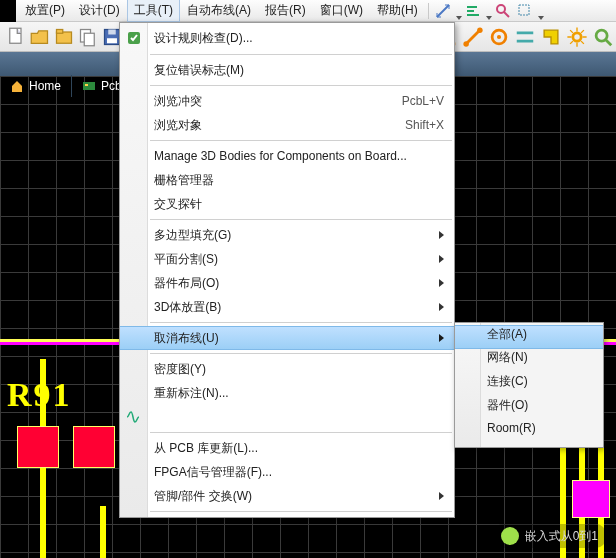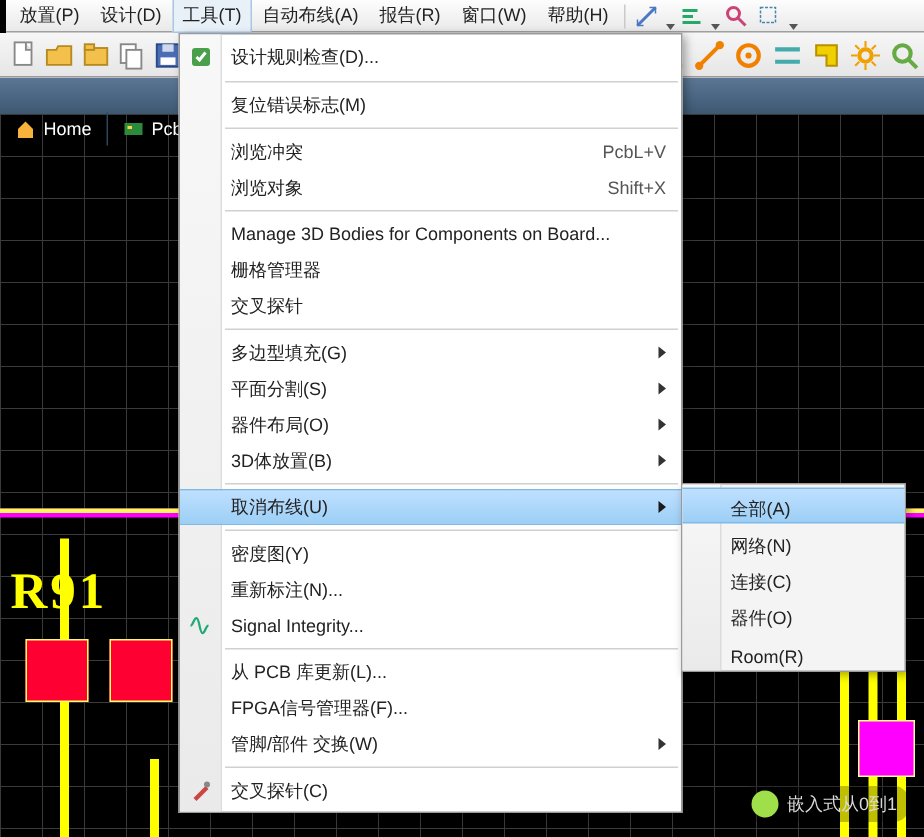--- a/index.html
+++ b/index.html
@@ -1,19 +1,19 @@
 <!DOCTYPE html>
 <html><head>
 <meta charset="utf-8">
 <style>
   * { margin: 0; padding: 0; box-sizing: border-box; font-family: "Microsoft YaHei", Tahoma, Arial, sans-serif; font-size: 12px; }
   body { width: 616px; height: 558px; overflow: hidden; background: #000; position: relative; }
 
   
-  .menubar { position: absolute; top: 0; left: 4px; right: 0; height: 22px; background: linear-gradient(#fdfdfd,#e9e9e9); border-bottom: 1px solid #c9c9c9; display: flex; align-items: center; padding-left: 2px; z-index: 5; }
+  .menubar { position: absolute; top: 0; left: 16px; right: 0; height: 22px; background: linear-gradient(#fdfdfd,#e9e9e9); border-bottom: 1px solid #c9c9c9; display: flex; align-items: center; padding-left: 2px; z-index: 5; }
   .menubar .mitem { padding: 3px 7px; color: #222; cursor: default; }
   .menubar .mitem.open { background: #e8f0f8; border: 1px solid #aac6e4; padding: 2px 6px; }
   .menubar .sep { width: 1px; height: 16px; background: #c9c9c9; margin: 0 3px; }
   .menubar .ticon { width: 16px; height: 16px; margin: 0 3px; display: inline-block; }
   .menubar .drop { width: 6px; height: 4px; display: inline-block; margin-left: 2px; }
 
   
   .toolbar { position: absolute; top: 22px; left: 0; right: 0; height: 30px; background: linear-gradient(#f6f6f6,#e6e6e6); border-bottom: 1px solid #bdbdbd; display: flex; align-items: center; padding-left: 4px; z-index: 4; }
   .toolbar .tbtn { width: 20px; height: 20px; margin: 0 2px; display: inline-flex; align-items: center; justify-content: center; }
   .toolbar .vsep { width:1px; height:20px; background:#c9c9c9; margin:0 4px; }
@@ -48,21 +48,21 @@
   .menu .row .short { color:#555; margin-left:12px; }
   .menu .row .arrow { width:0;height:0; border-top:4px solid transparent; border-bottom:4px solid transparent; border-left:5px solid #333; margin-left:10px; }
   .menu .row.hi { background:linear-gradient(#bfe0ff,#9ccff6); border-top:1px solid #7fb9e8; border-bottom:1px solid #7fb9e8;justify-content:center; }
   .menu .row.hi .arrow { border-left-color:#1a1a1a; }
   .menu .hr { height:1px; background:#d0d0d0; margin:3px 2px 3px 30px; }
   .menu .gicon { position:absolute; left:6px; width:16px; height:16px; display:inline-flex; align-items:center; justify-content:center; }
 
   
   .submenu { position:absolute; top: 322px; left: 454px; width: 150px; background:#f4f4f4; border:1px solid #9a9a9a; box-shadow:2px 2px 6px rgba(0,0,0,0.35); z-index:11; padding:2px 0; }
   .submenu .gutter { position:absolute; top:0; bottom:0; left:0; width:26px; background:linear-gradient(#f8f8f8,#eaeaea); border-right:1px solid #dcdcdc; }
-  .submenu .row { position:relative; height:24px; display:flex; align-items:flex-end; padding-left:32px; padding-right:10px; color:#222; cursor:default; }
+  .submenu .row { position:relative; height:24px; display:flex; align-items:flex-start; padding-left:32px; padding-right:10px; color:#222; cursor:default; }
   .submenu .row.hi { background:linear-gradient(#bfe0ff,#9ccff6); border-top:1px solid #7fb9e8; border-bottom:1px solid #7fb9e8; }
 
   
   .watermark { position:absolute; right:10px; bottom:10px; display:flex; align-items:center; gap:6px; color:#d9d9d9; font-size:13px; z-index:2; background:rgba(0,0,0,.25); padding:3px 8px; border-radius:10px; }
   .watermark .circ { width:18px;height:18px;border-radius:50%;background:#9fe04a;display:inline-block;}
 </style>
 </head>
 <body>
 
 <div class="menubar">
@@ -272,43 +272,33 @@
     </div>
   <div class="row">
       <span class="label">重新标注(N)...</span>
     </div>
   <div class="row">
     <span class="gicon">
         <svg viewBox="0 0 16 16">
           <path d="M1 8c2 0 2-5 4-5s2 10 4 10 2-5 4-5" fill="none" stroke="#2a7" stroke-width="1.5"></path>
         </svg>
       </span>
-    <span class="label">Signal Integrity...</span>
   </div>
   <div class="hr"></div>
   <div class="row">
       <span class="label">从 PCB 库更新(L)...</span>
     </div>
   <div class="row">
       <span class="label">FPGA信号管理器(F)...</span>
     </div>
   <div class="row">
       <span class="label">管脚/部件 交换(W)</span>
       <span class="arrow"></span>
     </div>
   <div class="hr"></div>
-  <div class="row">
-    <span class="gicon">
-        <svg viewBox="0 0 16 16">
-          <path d="M3 13L11 5l2 2-8 8z" fill="#c44"></path>
-          <circle cx="12" cy="4" r="2" fill="#888"></circle>
-        </svg>
-      </span>
-    <span class="label">交叉探针(C)</span>
-  </div>
 </div>
 
 <div class="submenu">
   <div class="gutter"></div>
   <div class="row hi">
       <span class="label">全部(A)</span>
     </div>
   <div class="row">
       <span class="label">网络(N)</span>
     </div>

